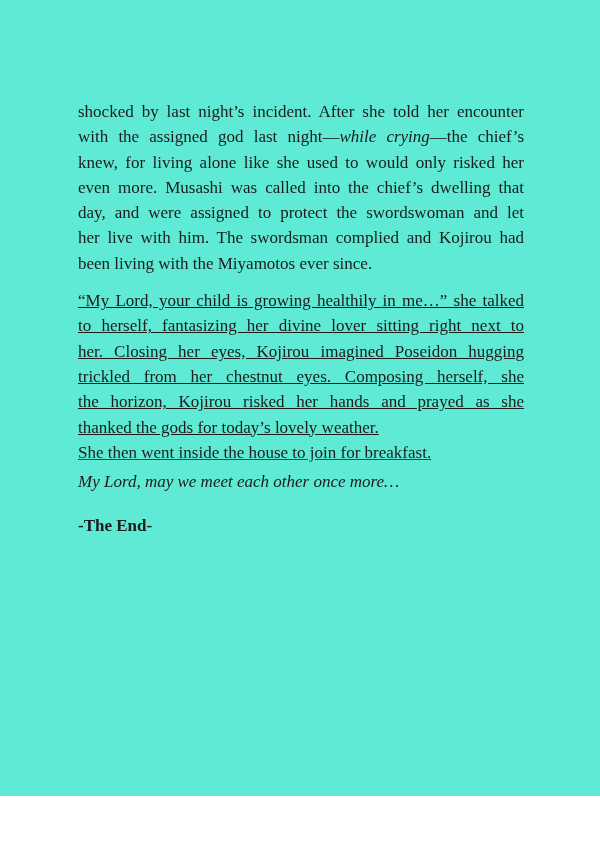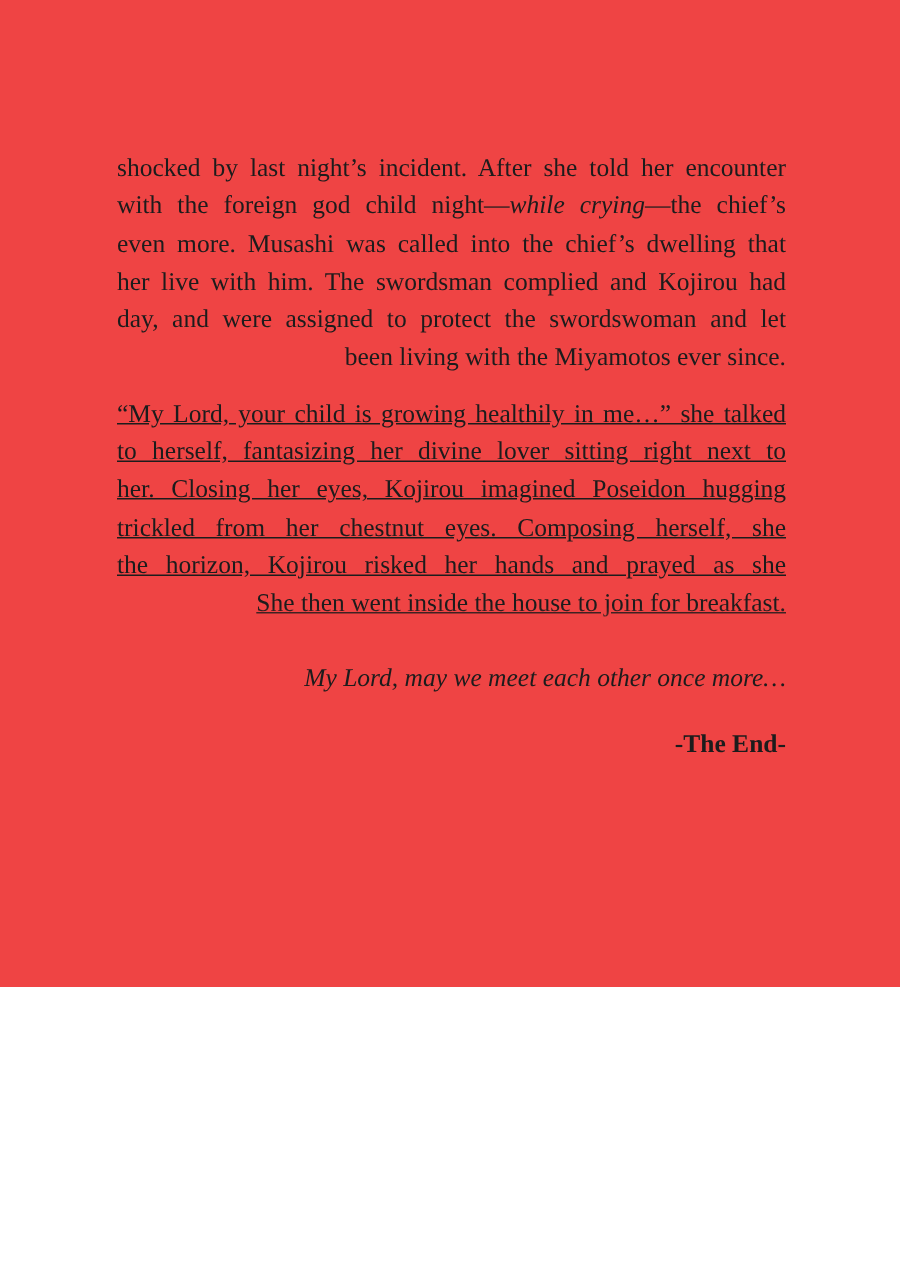--- a/index.html
+++ b/index.html
@@ -3,76 +3,78 @@
 <meta charset="utf-8">
 <style>
   html, body {
     margin: 0;
     padding: 0;
     background: #ffffff;
   }
   .page {
     position: relative;
     width: 600px;
-    height: 658px;
-    background: #ef4444;
+    height: 796px;
+    background: #5eead4;
     overflow: hidden;
   }
   .text-block {
     position: absolute;
     left: 78px;
     top: 99px;
     width: 446px;
     font-family: "Liberation Serif", "DejaVu Serif", serif;
     font-size: 17px;
     line-height: 25.3px;
     color: #1c1c1c;
   }
   .paragraph { margin: 0; }
   .line {
-    text-align: right;
+    text-align: left;
     white-space: normal;
   }
   .line.justified {
     text-align: justify;
     text-align-last: justify;
   }
   .italic { font-style: italic; }
   .bold { font-weight: bold; margin-top: 46px; }
 
   
   [data-name="paragraph-2"] { margin-top: 12px; text-decoration: underline; }
-  [data-name="closing-line"] { margin-top: 24px; }
+  [data-name="closing-line"] { margin-top: 4px; }
   [data-name="the-end"] { margin-top: 19px; }
 
   
   [data-name="paragraph-2"] .line:last-child {
     -webkit-mask-image: linear-gradient(to bottom, #000 60%, rgba(0,0,0,0.55) 100%);
     mask-image: linear-gradient(to bottom, #000 60%, rgba(0,0,0,0.55) 100%);
   }
 </style>
 </head>
 <body>
 
 <div class="page" data-name="book-page">
   <div class="text-block" data-name="text-block">
       <div class="paragraph" data-name="paragraph-1">
         <div class="line justified" data-name="text-line"><span class="" data-name="text-segment">shocked by last night’s incident. After she told her encounter</span></div>
-        <div class="line justified" data-name="text-line"><span class="" data-name="text-segment">with the foreign god child night—</span><span class="italic" data-name="italic-text-segment">while crying</span><span class="" data-name="text-segment">—the chief’s</span></div>
+        <div class="line justified" data-name="text-line"><span class="" data-name="text-segment">with the assigned god last night—</span><span class="italic" data-name="italic-text-segment">while crying</span><span class="" data-name="text-segment">—the chief’s</span></div>
+        <div class="line justified" data-name="text-line"><span class="" data-name="text-segment">knew, for living alone like she used to would only risked her</span></div>
         <div class="line justified" data-name="text-line"><span class="" data-name="text-segment">even more. Musashi was called into the chief’s dwelling that</span></div>
+        <div class="line justified" data-name="text-line"><span class="" data-name="text-segment">day, and were assigned to protect the swordswoman and let</span></div>
         <div class="line justified" data-name="text-line"><span class="" data-name="text-segment">her live with him. The swordsman complied and Kojirou had</span></div>
-        <div class="line justified" data-name="text-line"><span class="" data-name="text-segment">day, and were assigned to protect the swordswoman and let</span></div>
         <div class="line" data-name="text-line"><span class="" data-name="text-segment">been living with the Miyamotos ever since.</span></div>
       </div>
       <div class="paragraph" data-name="paragraph-2">
         <div class="line justified" data-name="text-line"><span class="" data-name="text-segment">“My Lord, your child is growing healthily in me…” she talked</span></div>
         <div class="line justified" data-name="text-line"><span class="" data-name="text-segment">to herself, fantasizing her divine lover sitting right next to</span></div>
         <div class="line justified" data-name="text-line"><span class="" data-name="text-segment">her. Closing her eyes, Kojirou imagined Poseidon hugging</span></div>
         <div class="line justified" data-name="text-line"><span class="" data-name="text-segment">trickled from her chestnut eyes. Composing herself, she</span></div>
         <div class="line justified" data-name="text-line"><span class="" data-name="text-segment">the horizon, Kojirou risked her hands and prayed as she</span></div>
+        <div class="line" data-name="text-line"><span class="" data-name="text-segment">thanked the gods for today’s lovely weather.</span></div>
         <div class="line" data-name="text-line"><span class="" data-name="text-segment">She then went inside the house to join for breakfast.</span></div>
       </div>
       <div class="paragraph" data-name="closing-line">
         <div class="line" data-name="text-line"><span class="italic" data-name="italic-text-segment">My Lord, may we meet each other once more…</span></div>
       </div>
       <div class="paragraph" data-name="the-end">
         <div class="line" data-name="text-line"><span class="bold" data-name="bold-text-segment">-The End-</span></div>
       </div>
     </div>
 </div>

